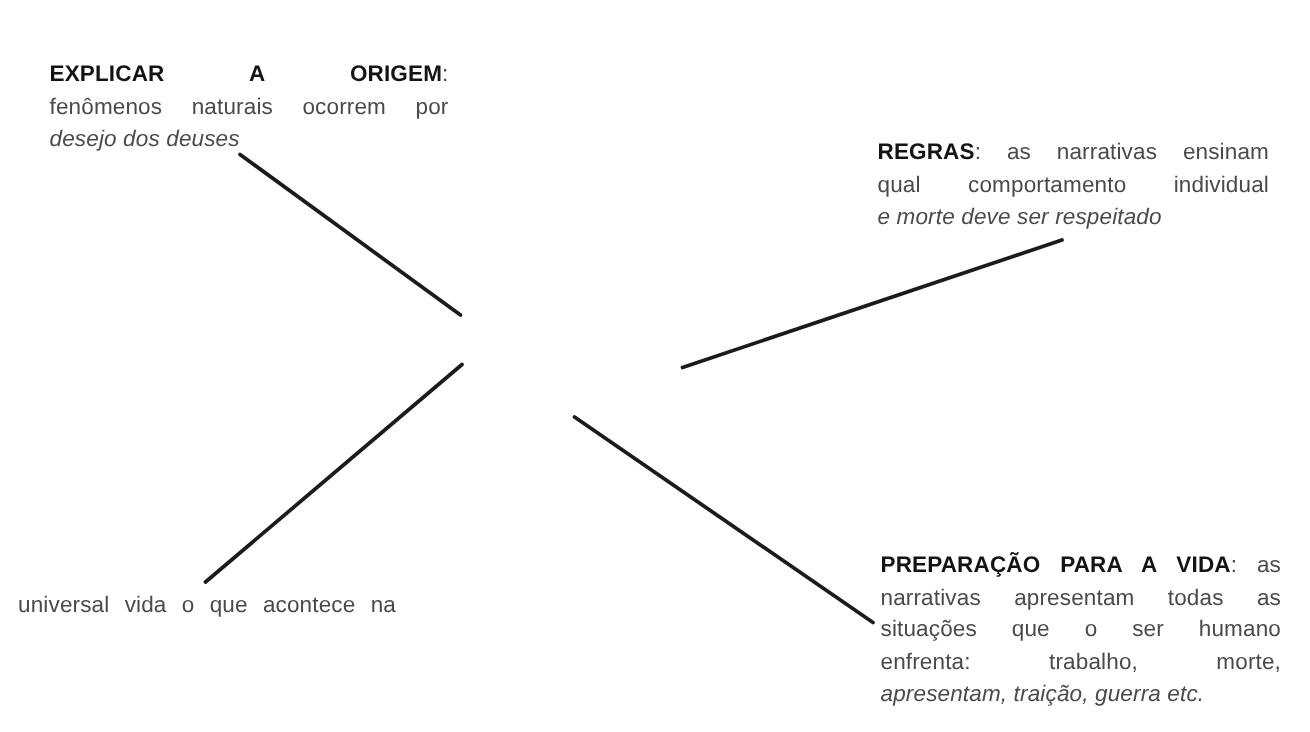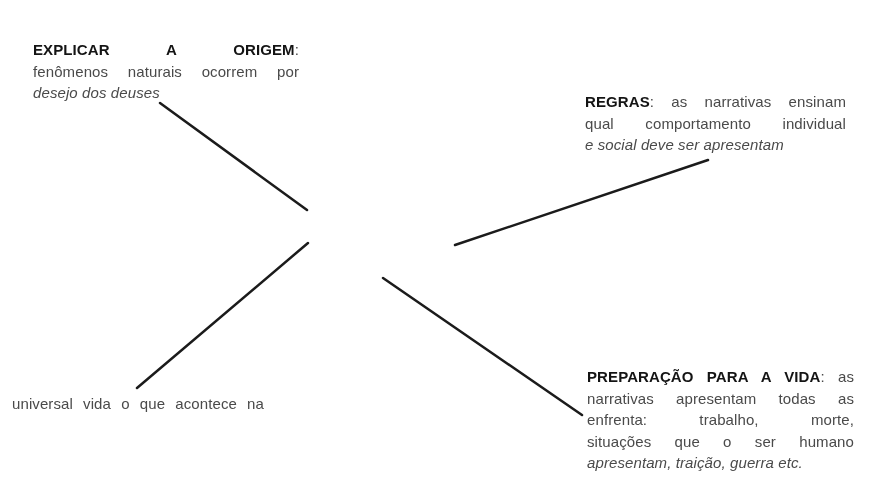--- a/index.html
+++ b/index.html
@@ -73,28 +73,28 @@
 
   <div id="node-origem" class="block">
       <div class="tline"><b>EXPLICAR A ORIGEM</b>:</div>
       <div class="tline">fenômenos naturais ocorrem por</div>
       <div class="tline tline-last">desejo dos deuses</div>
     </div>
 
   <div id="node-regras" class="block">
       <div class="tline"><b>REGRAS</b>: as narrativas ensinam</div>
       <div class="tline">qual comportamento individual</div>
-      <div class="tline tline-last">e social deve ser apresentam</div>
+      <div class="tline tline-last">e morte deve ser respeitado</div>
     </div>
 
   <div id="node-justica" class="block">
       <div class="tline">universal vida o que acontece na</div>
     </div>
 
   <div id="node-preparacao" class="block">
       <div class="tline"><b>PREPARAÇÃO PARA A VIDA</b>: as</div>
       <div class="tline">narrativas apresentam todas as</div>
+      <div class="tline">situações que o ser humano</div>
       <div class="tline">enfrenta: trabalho, morte,</div>
-      <div class="tline">situações que o ser humano</div>
       <div class="tline tline-last">apresentam, traição, guerra etc.</div>
     </div>
 
 </div>
 
 </body></html>

